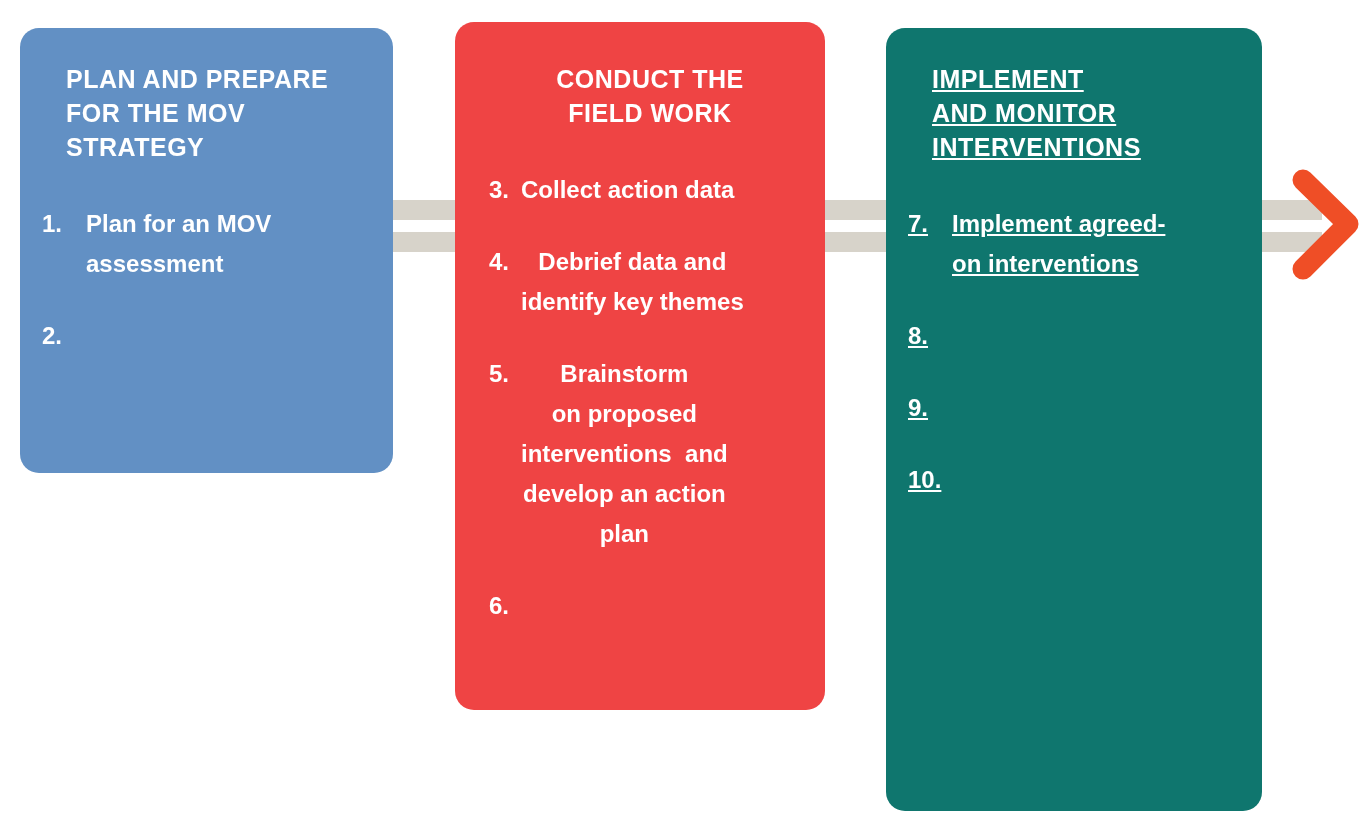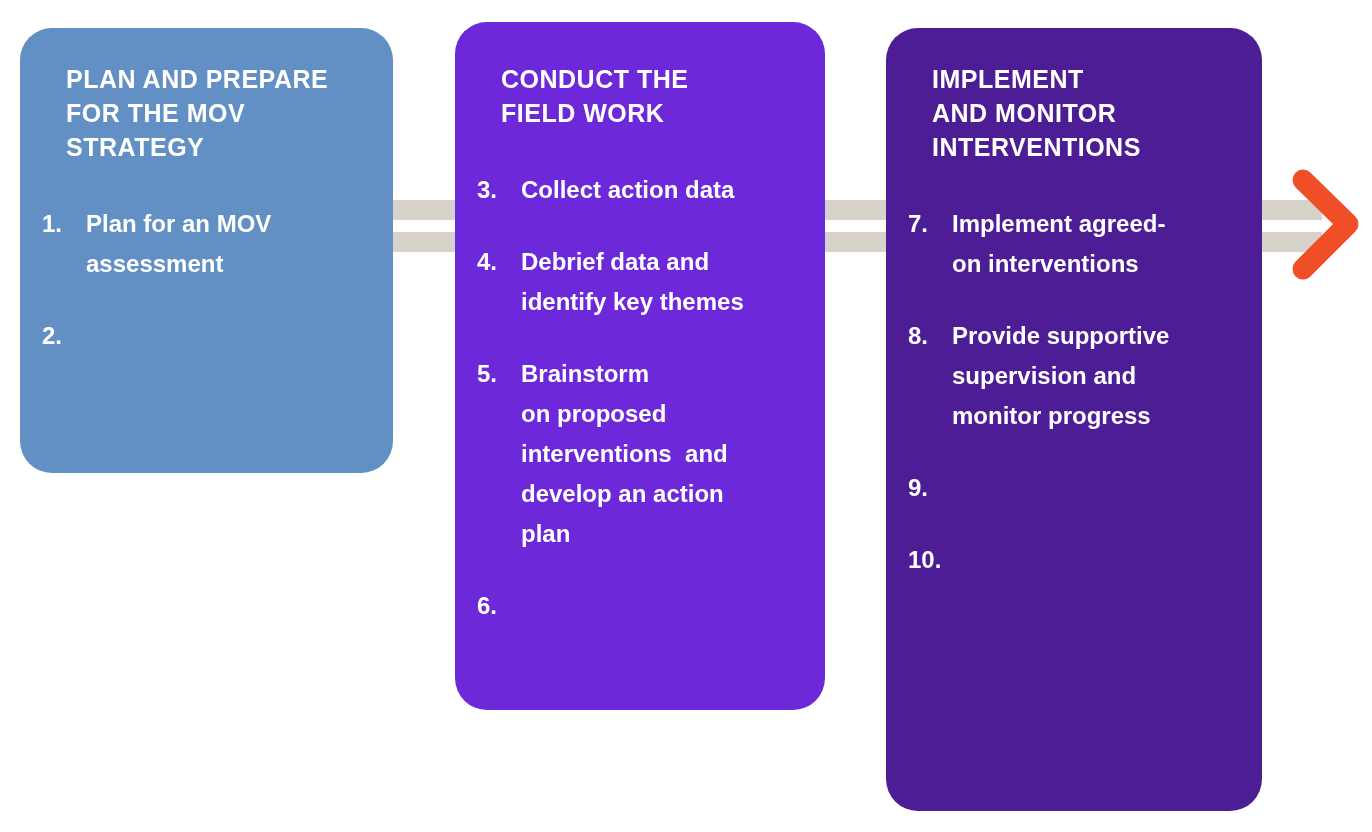--- a/index.html
+++ b/index.html
@@ -22,21 +22,21 @@
     width: 934px;
     height: 20px;
     z-index: 0;
   }
   .connector.bar-top { top: 200px; }
   .connector.bar-bottom { top: 232px; }
 
   
   .phase-box {
     position: absolute;
-    border-radius: 32px;
+    border-radius: 19px;
     color: #ffffff;
     z-index: 1;
     box-sizing: border-box;
   }
   .box-plan      { left: 20px;  top: 28px; width: 373px; height: 445px; }
   .box-field     { left: 455px; top: 22px; width: 370px; height: 688px; }
   .box-implement { left: 886px; top: 28px; width: 376px; height: 783px; }
 
   .box-inner {
     padding: 34px 26px 0 20px;
@@ -96,21 +96,21 @@
         <span class="step-num">1.</span>
         <span class="step-text">Plan for an MOV
 assessment</span>
       </div>
       <div class="step">
         <span class="step-num">2.</span>
       </div>
     </div>
   </div>
 
-  <div class="phase-box box-field" style="background-color: #6d28d9;">
+  <div class="phase-box box-field" style="background-color: #ef4444; text-align: center;">
     <div class="box-inner">
       <h2 class="box-title">CONDUCT THE
 FIELD WORK</h2>
       <div class="step">
         <span class="step-num">3.</span>
         <span class="step-text">Collect action data</span>
       </div>
       <div class="step">
         <span class="step-num">4.</span>
         <span class="step-text">Debrief data and
@@ -123,35 +123,32 @@
 interventions  and
 develop an action
 plan</span>
       </div>
       <div class="step">
         <span class="step-num">6.</span>
       </div>
     </div>
   </div>
 
-  <div class="phase-box box-implement" style="background-color: #4c1d95;">
+  <div class="phase-box box-implement" style="background-color: #0f766e; text-decoration: underline;">
     <div class="box-inner">
       <h2 class="box-title">IMPLEMENT
 AND MONITOR
 INTERVENTIONS</h2>
       <div class="step">
         <span class="step-num">7.</span>
         <span class="step-text">Implement agreed-
 on interventions</span>
       </div>
       <div class="step">
         <span class="step-num">8.</span>
-        <span class="step-text">Provide supportive
-supervision and
-monitor progress</span>
       </div>
       <div class="step">
         <span class="step-num">9.</span>
       </div>
       <div class="step">
         <span class="step-num">10.</span>
       </div>
     </div>
   </div>
 

